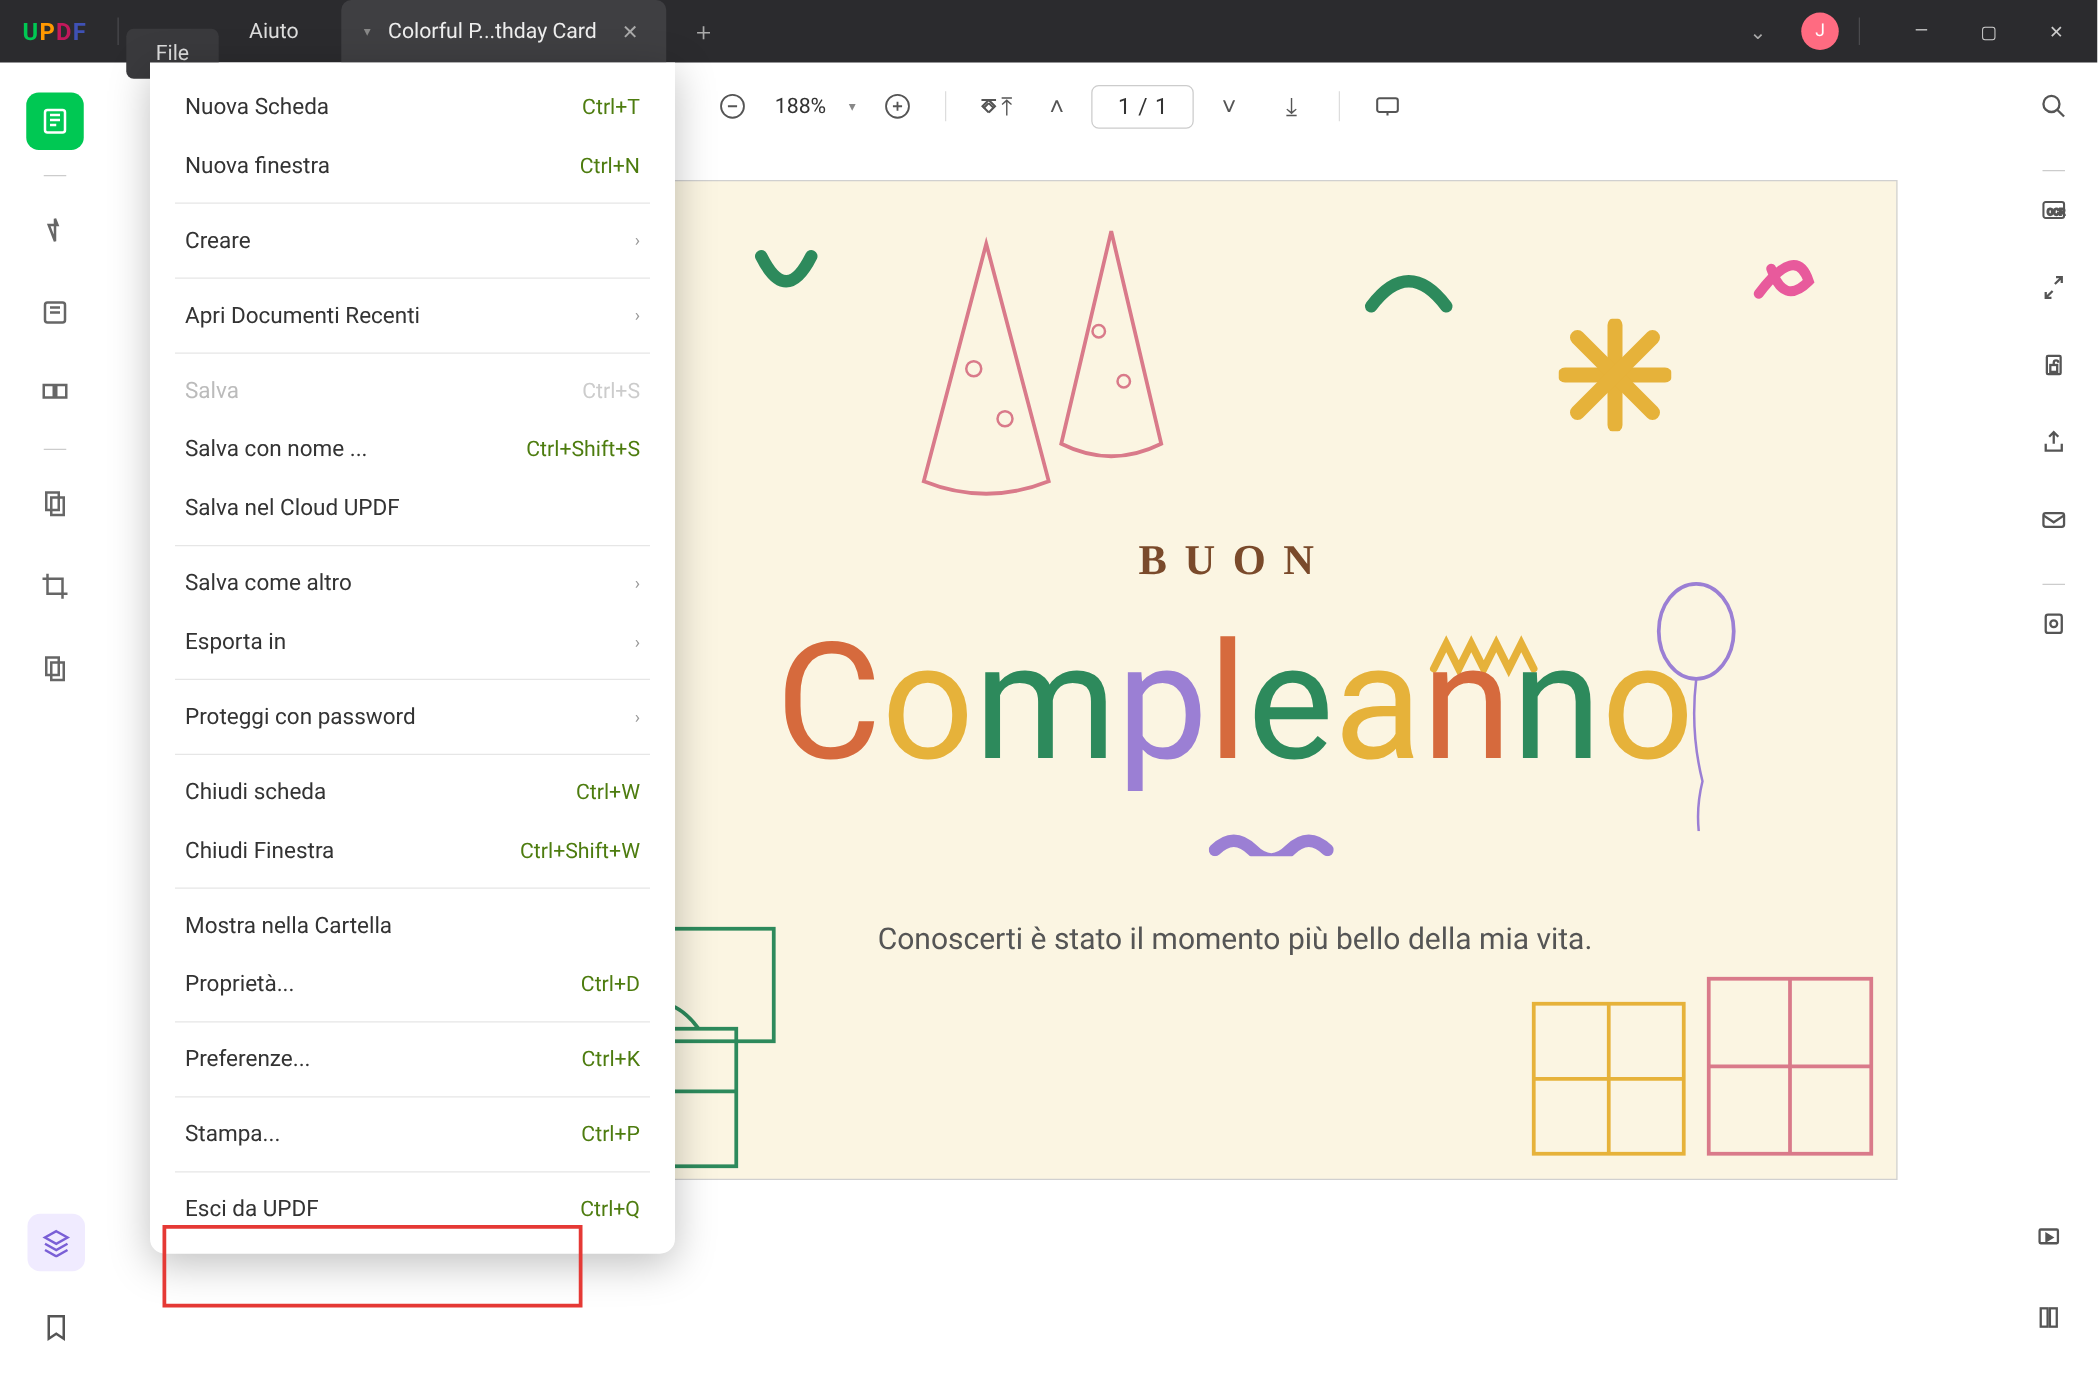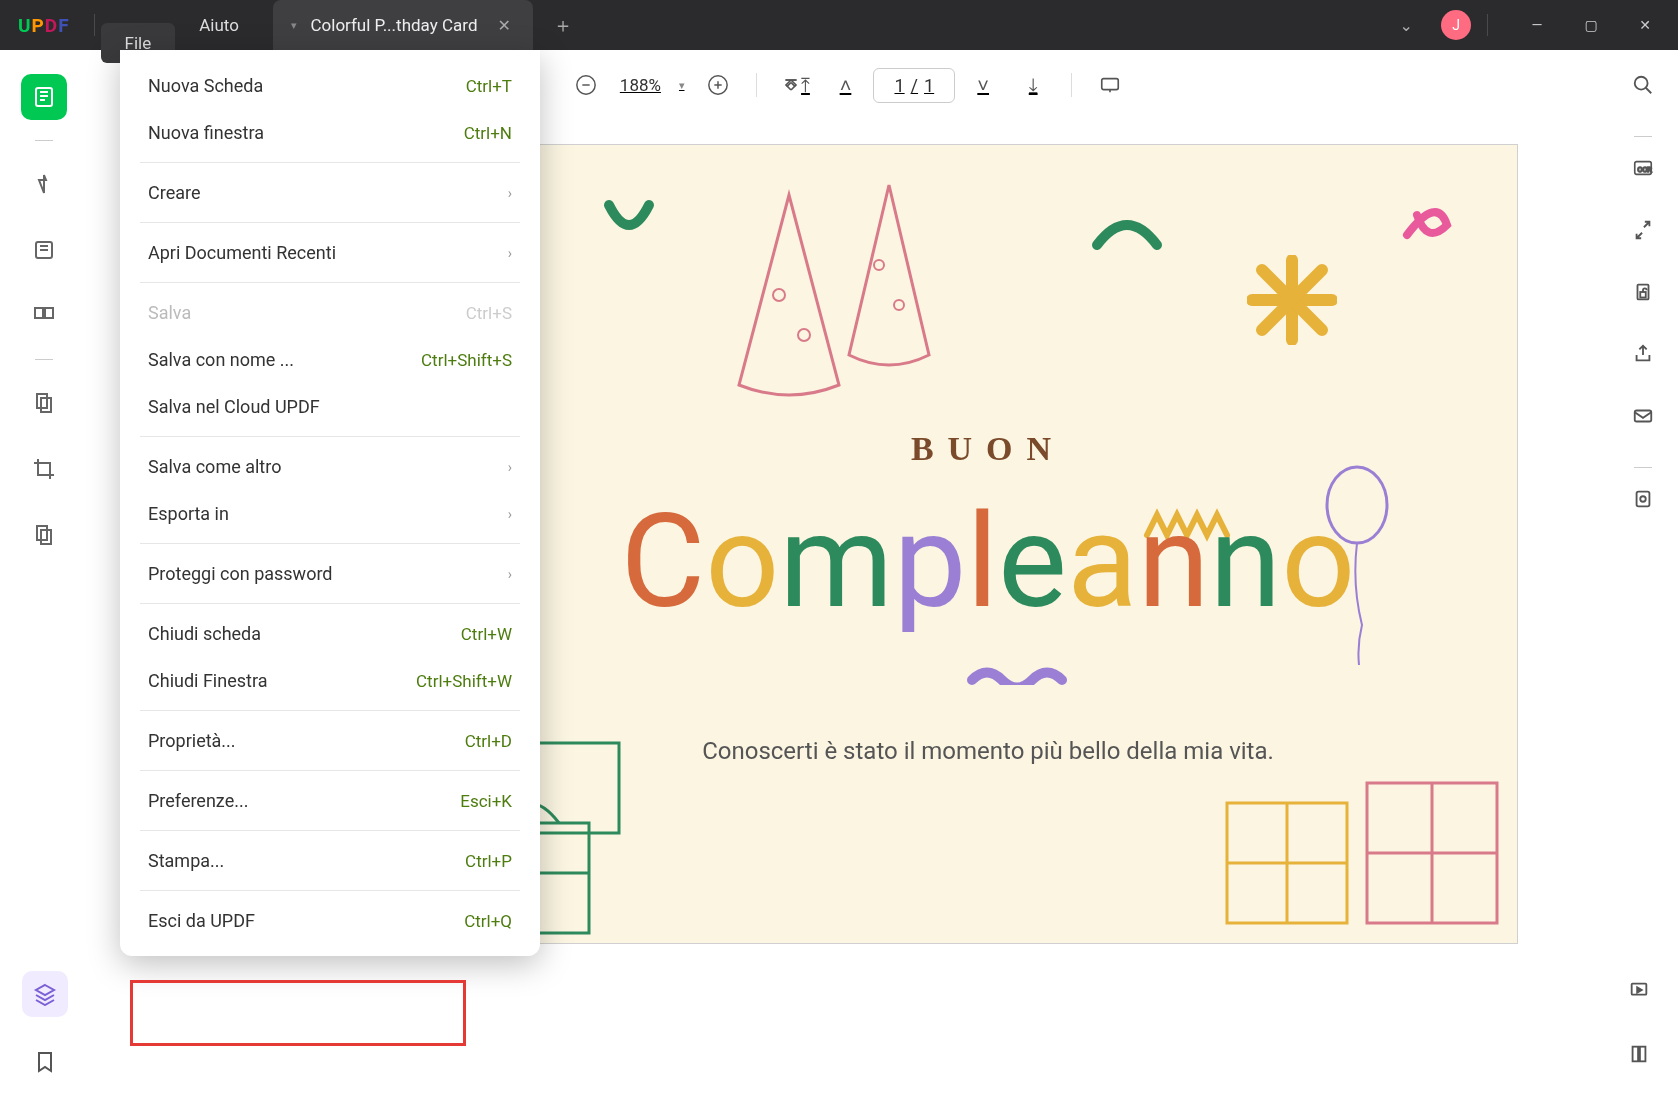--- a/index.html
+++ b/index.html
@@ -25,21 +25,21 @@
 .win-btns { display:flex; gap: 8px; margin-left:10px; }
 .win-btn { width:46px; height:36px; display:flex; align-items:center; justify-content:center; color:#ccc; font-size:14px; cursor:pointer; }
 
 .main { display:flex; height: calc(1099px - 50px); background:#fff; padding-top:6px; }
 .col-left { width: 88px; display:flex; flex-direction:column; align-items:center; padding-top: 18px; gap: 20px; }
 .lefticon { width:46px; height:46px; border-radius:10px; display:flex; align-items:center; justify-content:center; font-size:20px; color:#666; cursor:pointer; }
 .lefticon.active { background:#00c853; color:#fff; }
 .lefticon svg { width:24px; height:24px; }
 .left-sep { width:18px; height:1px; background:#ccc; }
 
-.col-center { flex:1; display:flex; flex-direction:column; position:relative;text-decoration:underline; }
+.col-center { flex:1; display:flex; flex-direction:column; position:relative; }
 .toolbar { height: 58px; display:flex; align-items:center; justify-content:center; gap:6px; border-bottom:none; position:relative; }
 .toolbar-inner { display:flex; align-items:center; gap:6px; }
 .tbtn { width:44px; height:44px; display:flex; align-items:center; justify-content:center; color:#555; cursor:pointer; border-radius:6px; font-size:18px; }
 .zoomval { font-size:17px; color:#333; padding:0 6px; }
 .zoomdrop { color:#888; font-size:11px; padding:0 6px; cursor:pointer; }
 .tb-sep { width:1px; height:24px; background:#ddd; margin: 0 10px; }
 .pagebox { border:1px solid #ccc; border-radius:6px; padding:6px 20px; font-size:18px; color:#333; display:flex; gap:6px; align-items:center; }
 
 .canvas { flex:1; overflow:auto; display:flex; justify-content:flex-start; padding-left: 20px; padding-top: 30px; }
 .page { width: 1060px; height: 800px; background:#fbf5e2; border:1px solid #d0d0d0; position:relative; overflow:hidden; margin-left: 350px; }
@@ -392,27 +392,30 @@
   <div class="mitem">
       <span>Chiudi scheda</span>
       <span class="shortcut">Ctrl+W</span>
     </div>
   <div class="mitem">
       <span>Chiudi Finestra</span>
       <span class="shortcut">Ctrl+Shift+W</span>
     </div>
   <div class="msep"></div>
   <div class="mitem">
+      <span>Mostra nella Cartella</span>
+    </div>
+  <div class="mitem">
       <span>Proprietà...</span>
       <span class="shortcut">Ctrl+D</span>
     </div>
   <div class="msep"></div>
   <div class="mitem">
       <span>Preferenze...</span>
-      <span class="shortcut">Esci+K</span>
+      <span class="shortcut">Ctrl+K</span>
     </div>
   <div class="msep"></div>
   <div class="mitem">
       <span>Stampa...</span>
       <span class="shortcut">Ctrl+P</span>
     </div>
   <div class="msep"></div>
   <div class="mitem">
       <span>Esci da UPDF</span>
       <span class="shortcut">Ctrl+Q</span>

